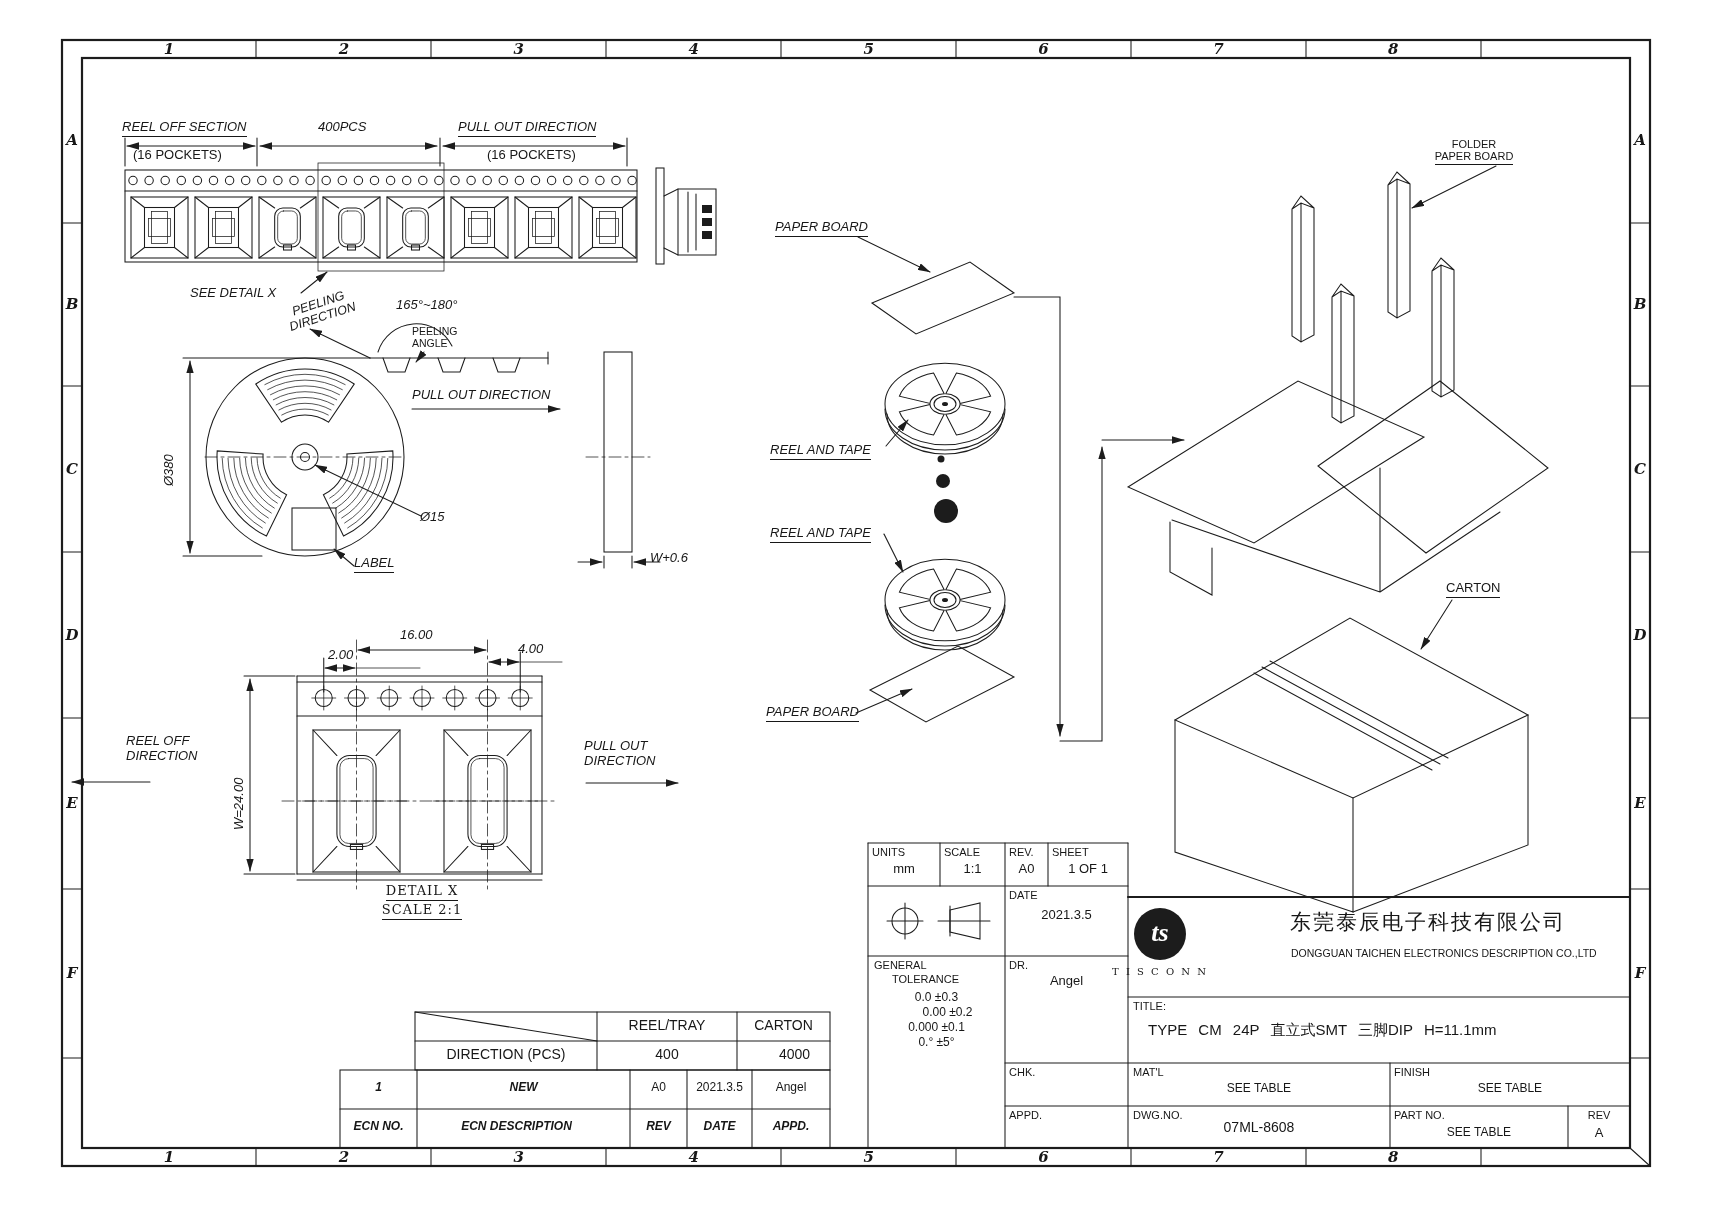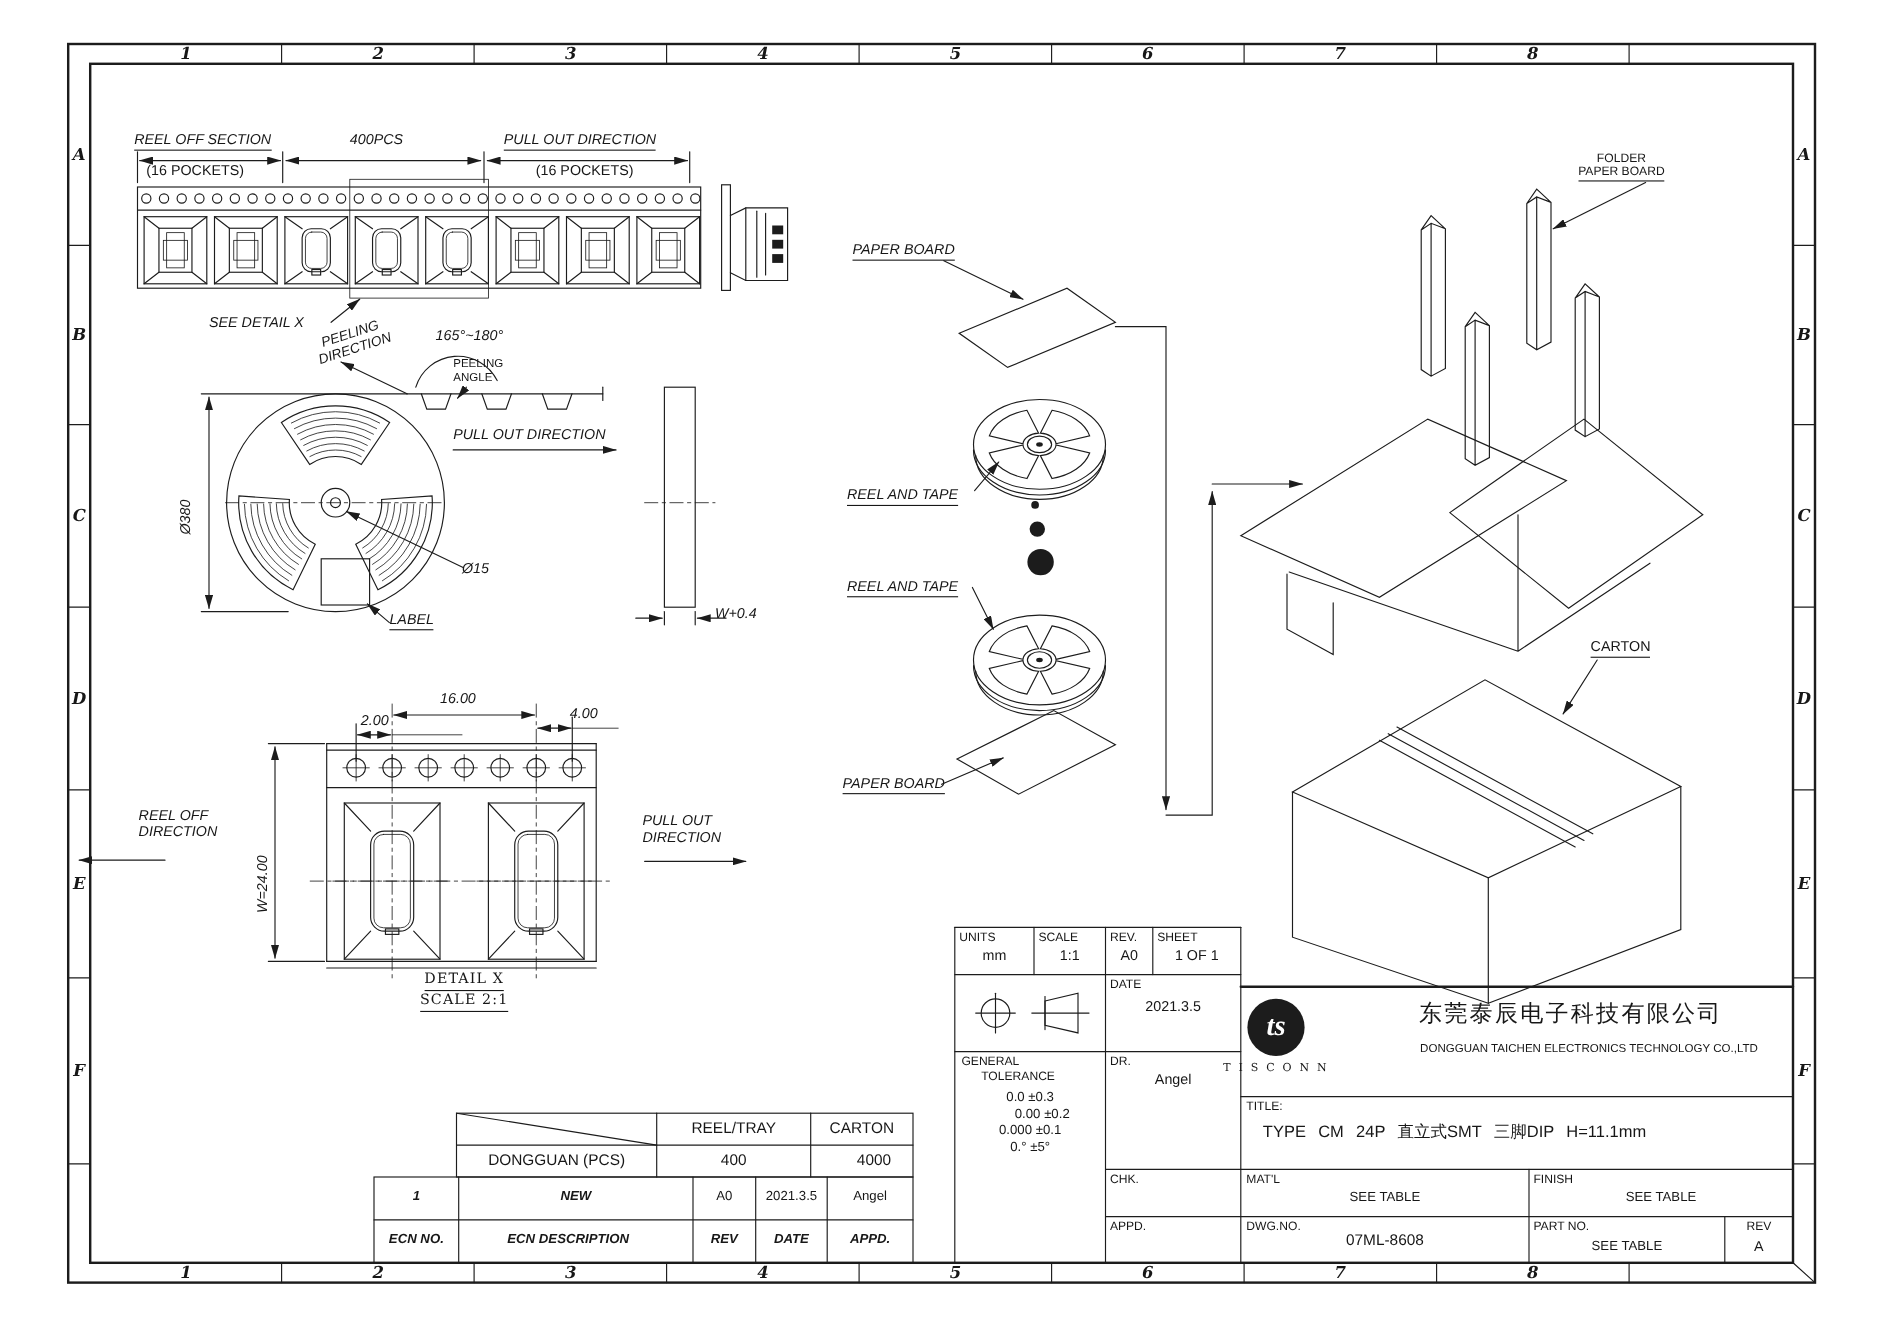--- a/index.html
+++ b/index.html
@@ -436,21 +436,21 @@
   </div>
   <div class="lbl it" style="left:396px;top:298px">165°~180°</div>
   <div class="lbl xs" style="left:412px;top:326px">
     <div>PEELING</div>
     <div>ANGLE</div>
   </div>
   <div class="lbl it" style="left:412px;top:388px">PULL OUT DIRECTION</div>
   <div class="lbl it rot90" style="left:162px;top:486px">Ø380</div>
   <div class="lbl it" style="left:420px;top:510px">Ø15</div>
   <div class="lbl it ul" style="left:354px;top:556px">LABEL</div>
-  <div class="lbl it" style="left:650px;top:551px">W+0.4</div>
+  <div class="lbl it" style="left:650px;top:551px">W+0.6</div>
 
   <div class="lbl it" style="left:400px;top:628px">16.00</div>
   <div class="lbl it" style="left:328px;top:648px">2.00</div>
   <div class="lbl it" style="left:518px;top:642px">4.00</div>
   <div class="lbl it rot90" style="left:232px;top:830px">W=24.00</div>
   <div class="lbl it" style="left:126px;top:734px">
     <div>REEL OFF</div>
     <div>DIRECTION</div>
   </div>
   <div class="lbl it" style="left:584px;top:739px">
@@ -469,21 +469,21 @@
   <div class="lbl it ul" style="left:770px;top:526px">REEL AND TAPE</div>
   <div class="lbl it ul" style="left:766px;top:705px">PAPER BOARD</div>
   <div class="lbl ctr sm" style="left:1424px;top:138px;width:100px">
     <div>FOLDER</div>
     <div class="ul" style="display:inline-block">PAPER BOARD</div>
   </div>
   <div class="lbl ul" style="left:1446px;top:581px">CARTON</div>
 
   <div class="lbl ctr" style="left:597px;top:1018px;width:140px;font-size:14px">REEL/TRAY</div>
   <div class="lbl ctr" style="left:737px;top:1018px;width:93px;font-size:14px">CARTON</div>
-  <div class="lbl ctr" style="left:415px;top:1047px;width:182px;font-size:14px">DONGGUAN (PCS)</div>
+  <div class="lbl ctr" style="left:415px;top:1047px;width:182px;font-size:14px">DIRECTION (PCS)</div>
   <div class="lbl ctr" style="left:597px;top:1047px;width:140px;font-size:14px">400</div>
   <div class="lbl ctr" style="left:737px;top:1047px;width:115px;font-size:14px">4000</div>
 
   <div class="lbl ctr it" style="left:340px;top:1081px;width:77px;font-weight:600;font-size:12px">1</div>
   <div class="lbl ctr it" style="left:417px;top:1081px;width:213px;font-weight:600;font-size:12px">NEW</div>
   <div class="lbl ctr" style="left:630px;top:1081px;width:57px;font-size:12px">A0</div>
   <div class="lbl ctr" style="left:687px;top:1081px;width:65px;font-size:12px">2021.3.5</div>
   <div class="lbl ctr" style="left:752px;top:1081px;width:78px;font-size:12px">Angel</div>
   <div class="lbl ctr it" style="left:340px;top:1120px;width:77px;font-weight:700;font-size:12px">ECN NO.</div>
   <div class="lbl ctr it" style="left:417px;top:1120px;width:199px;font-weight:600;font-size:12px">ECN  DESCRIPTION</div>
@@ -507,21 +507,21 @@
   <div class="lbl tb" style="left:1009px;top:1109px">APPD.</div>
   <div class="lbl tb" style="left:874px;top:959px">GENERAL</div>
   <div class="lbl tb" style="left:892px;top:973px">TOLERANCE</div>
   <div class="lbl ctr" style="left:868px;top:991px;width:137px;font-size:12px">0.0   ±0.3</div>
   <div class="lbl ctr" style="left:868px;top:1006px;width:159px;font-size:12px">0.00  ±0.2</div>
   <div class="lbl ctr" style="left:868px;top:1021px;width:137px;font-size:12px">0.000 ±0.1</div>
   <div class="lbl ctr" style="left:868px;top:1036px;width:137px;font-size:12px">0.°   ±5°</div>
   <div class="lbl ctr" style="left:1134px;top:918px;width:52px;color:#fff;font:700 italic 26px 'Liberation Serif',serif">ts</div>
   <div class="lbl ctr" style="left:1112px;top:966px;width:96px;font-family:'DejaVu Serif',serif;font-size:10px;letter-spacing:2px">T I S C O N N</div>
   <div class="lbl" style="left:1290px;top:910px;font-size:21px;letter-spacing:2px">东莞泰辰电子科技有限公司</div>
-  <div class="lbl xs" style="left:1291px;top:948px">DONGGUAN TAICHEN ELECTRONICS TECHNOLOGY CO.,LTD</div>
+  <div class="lbl xs" style="left:1291px;top:948px">DONGGUAN TAICHEN ELECTRONICS DESCRIPTION CO.,LTD</div>
   <div class="lbl tb" style="left:1133px;top:1000px">TITLE:</div>
   <div class="lbl" style="left:1148px;top:1022px;font-size:15px;word-spacing:7px">TYPE CM 24P 直立式SMT 三脚DIP H=11.1mm</div>
   <div class="lbl tb" style="left:1133px;top:1066px">MAT'L</div>
   <div class="lbl ctr" style="left:1128px;top:1082px;width:262px;font-size:12px">SEE TABLE</div>
   <div class="lbl tb" style="left:1394px;top:1066px">FINISH</div>
   <div class="lbl ctr" style="left:1390px;top:1082px;width:240px;font-size:12px">SEE TABLE</div>
   <div class="lbl tb" style="left:1133px;top:1109px">DWG.NO.</div>
   <div class="lbl ctr" style="left:1128px;top:1120px;width:262px;font-size:14px">07ML-8608</div>
   <div class="lbl tb" style="left:1394px;top:1109px">PART NO.</div>
   <div class="lbl ctr" style="left:1390px;top:1126px;width:178px;font-size:12px">SEE TABLE</div>

